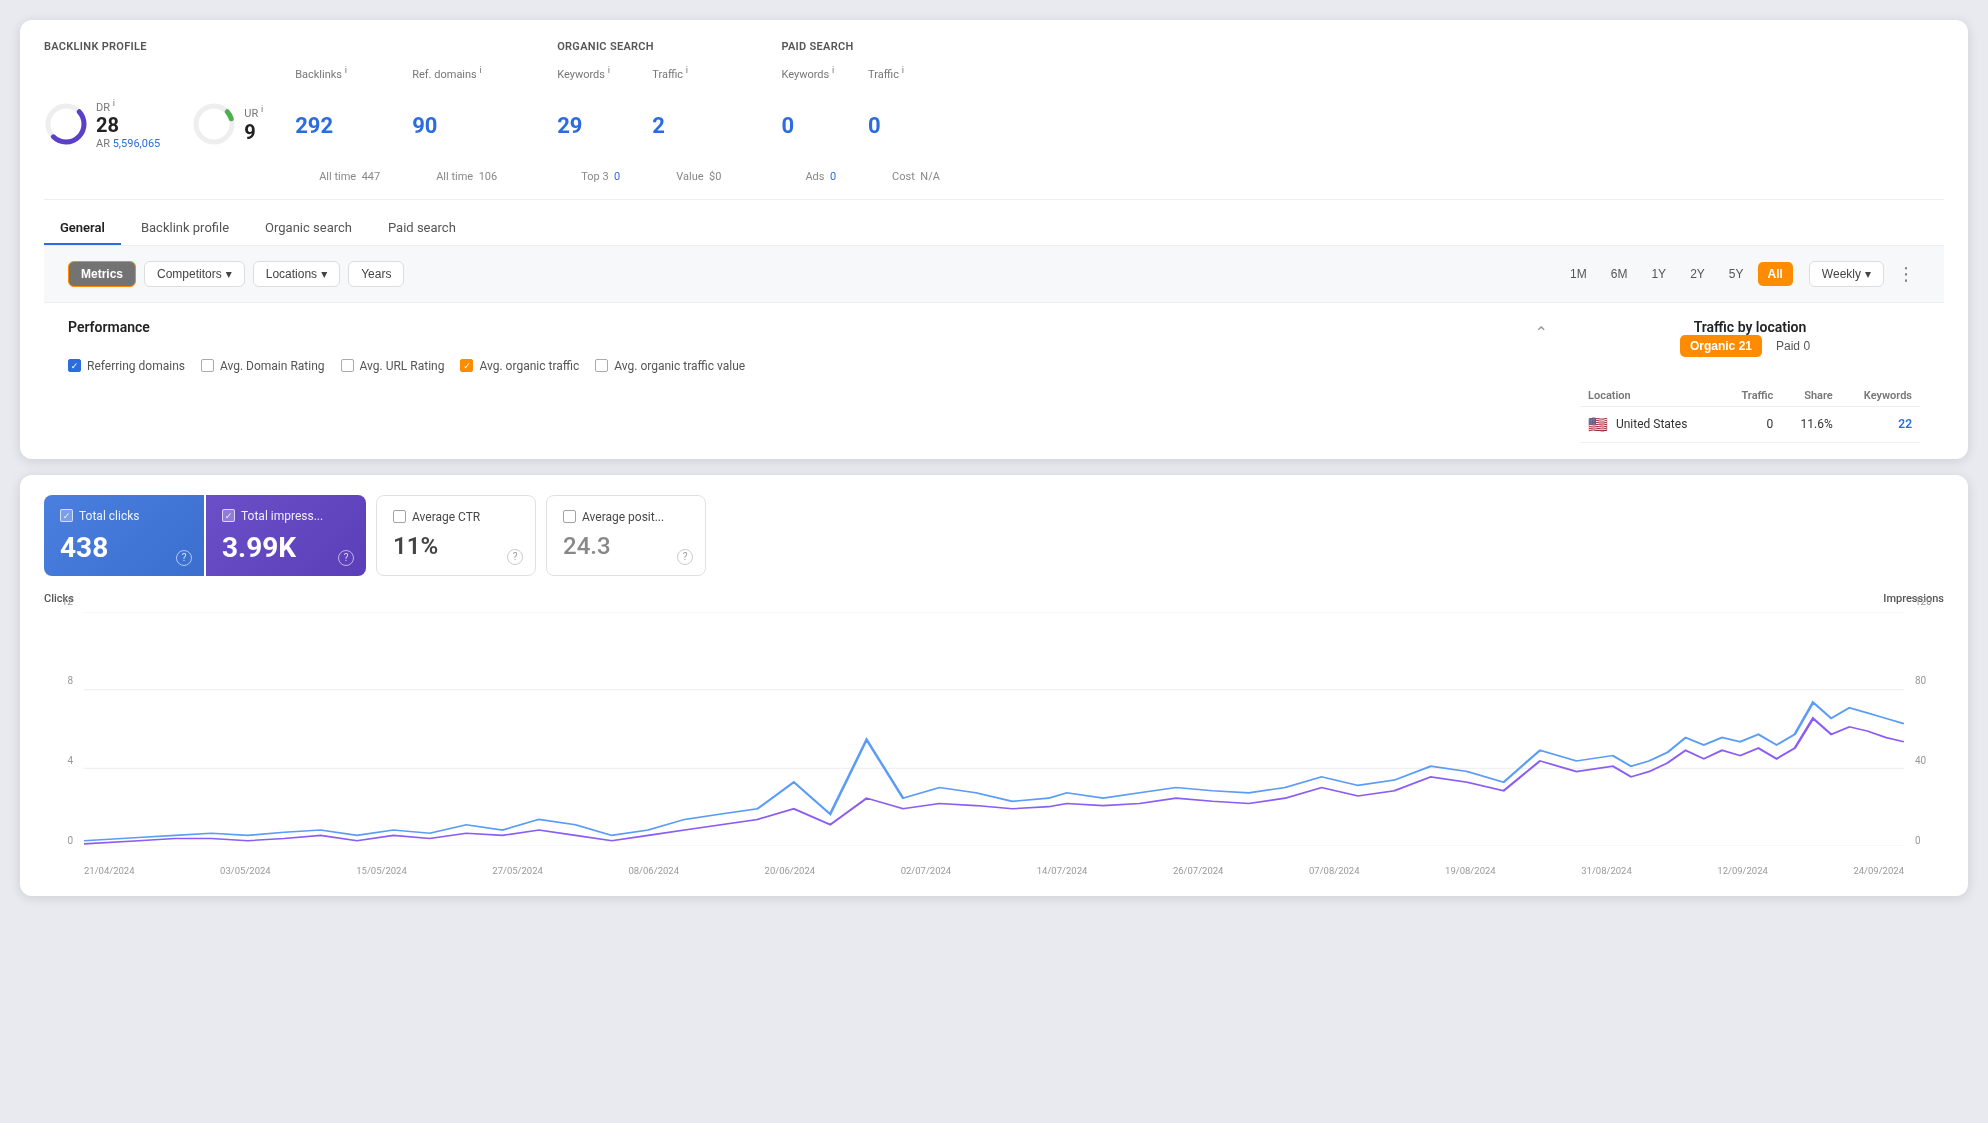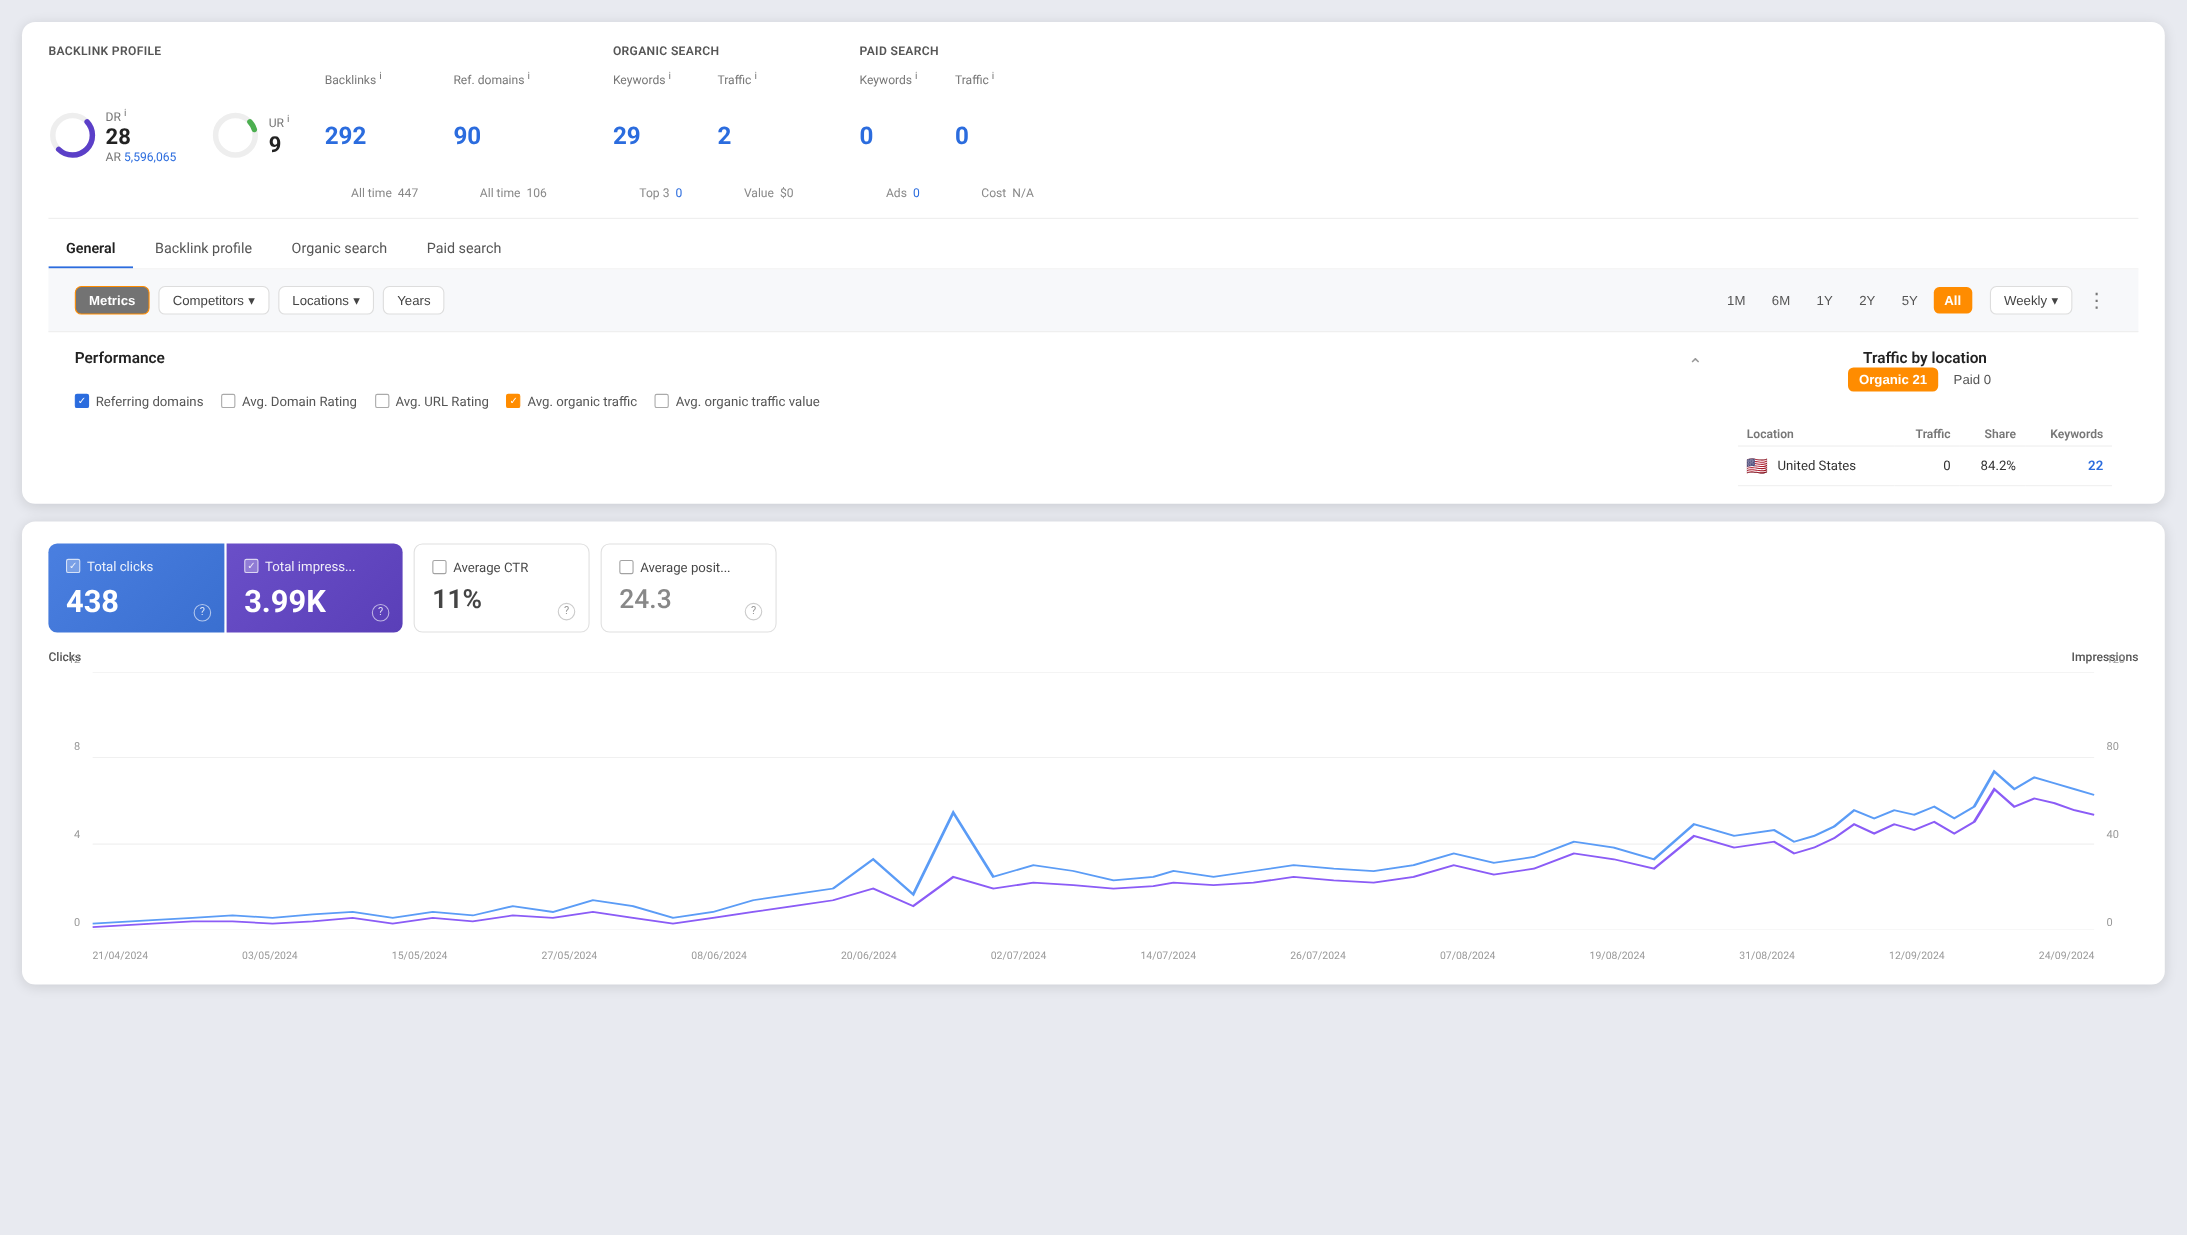--- a/index.html
+++ b/index.html
@@ -758,21 +758,21 @@
         </thead>
         <tbody>
           <tr>
             <td>
               <div class="location-cell">
                 <span class="flag">🇺🇸</span>
                 <span>United States</span>
               </div>
             </td>
             <td>0</td>
-            <td>84.2%</td>
+            <td>11.6%</td>
             <td>
               <a href="#" class="keywords-link">22</a>
             </td>
           </tr>
         </tbody>
       </table>
     </div>
   </div>
 </div>
 

